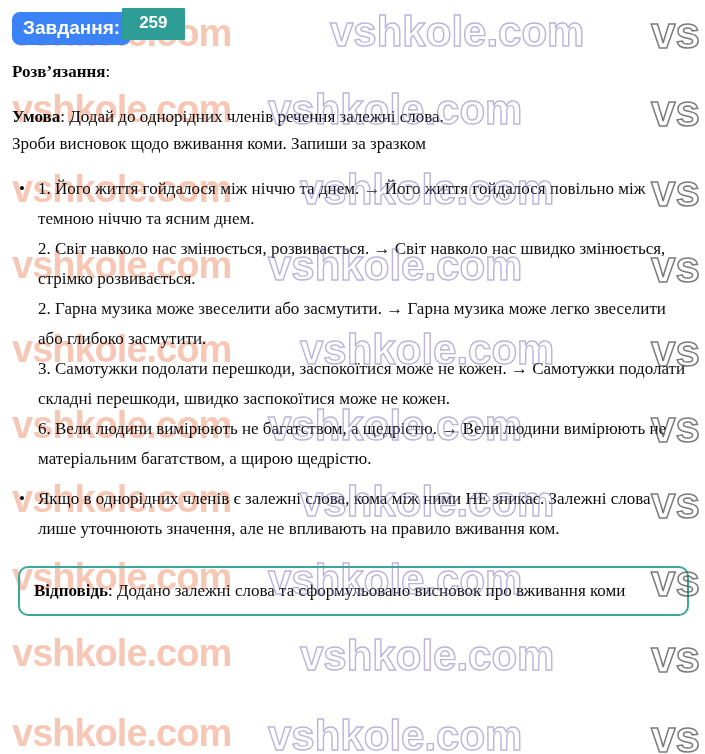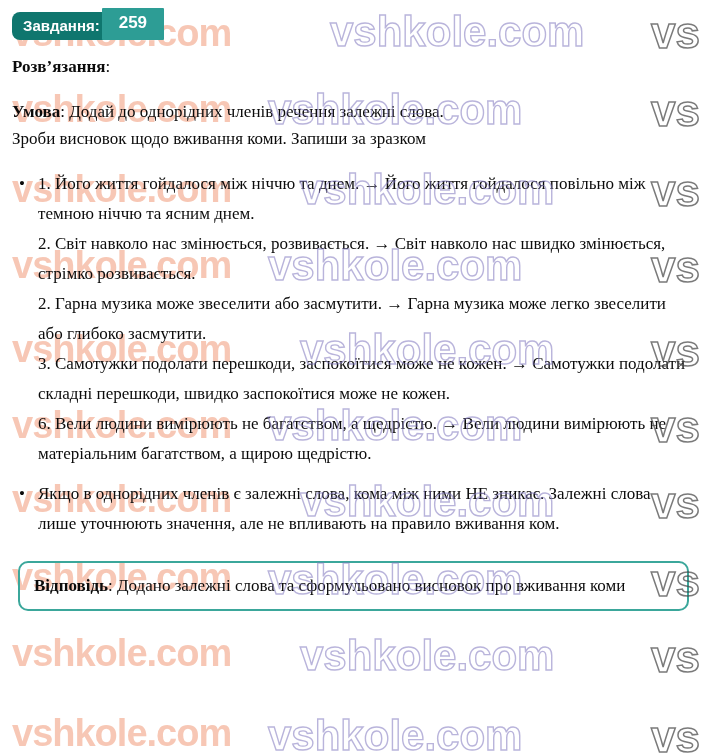--- a/index.html
+++ b/index.html
@@ -17,21 +17,21 @@
     font-family:"Liberation Sans", sans-serif;font-weight:bold;
   }
   .wm.pink{font-size:38px;letter-spacing:-1px;color:rgba(244,178,152,0.72);}
   .wm.outline{font-size:42px;color:transparent;-webkit-text-stroke:1.4px rgba(128,118,190,0.55);}
   .wm.gray{font-size:44px;color:transparent;text-align:right;-webkit-text-stroke:1.5px rgba(70,70,70,0.72);}
 
   .content{position:relative;z-index:1;padding:8px 14px 0 12px;}
 
   .task-badge{display:flex;align-items:flex-start;font-family:"Liberation Sans", sans-serif;}
   .badge-label{
-    background:#0f766e;color:#fff;font-weight:bold;font-size:15px;
+    background:#3b82f6;color:#fff;font-weight:bold;font-size:19px;
     padding:5px 11px 6px;border-radius:8px;margin-top:4px;
   }
   .badge-number{
     background:#2D9D95;color:#fff;font-weight:bold;font-size:17px;
     padding:5px 17px 7px;border-radius:1px;margin-left:-9px;
     text-decoration:none;display:inline-block;
   }
 
   .para{margin:0;font-size:17px;color:#0b0b0b;}
   .condition{margin-top:18px;line-height:27px;max-width:676px;white-space:pre-line;}

